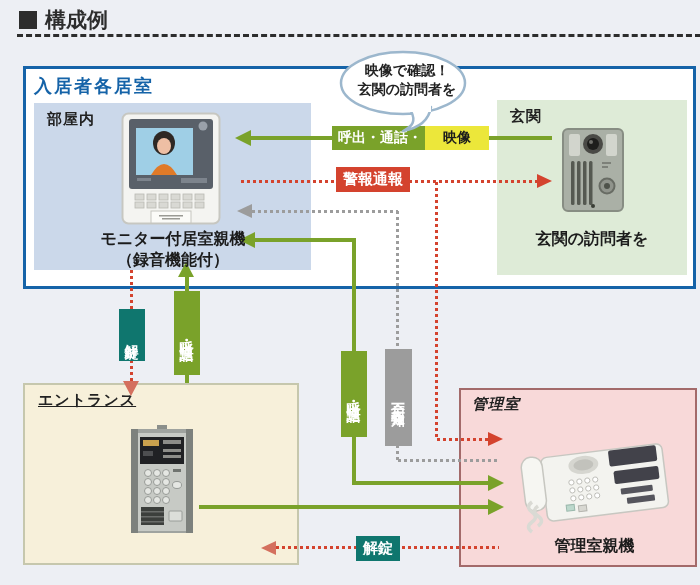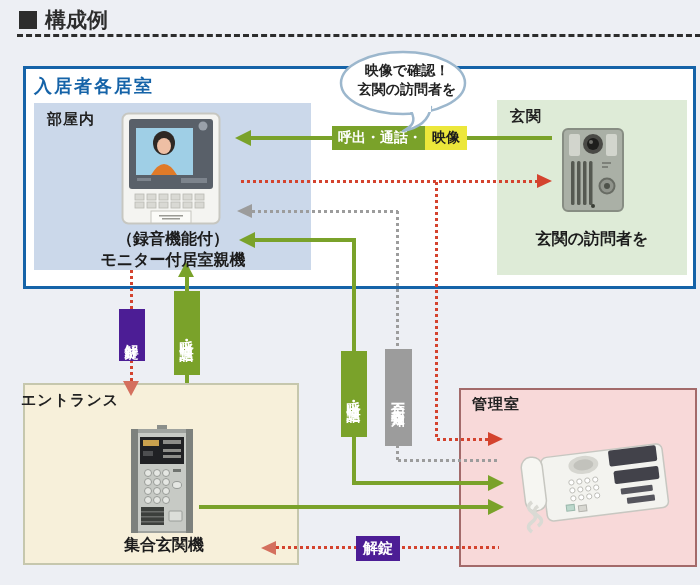--- a/index.html
+++ b/index.html
@@ -15,23 +15,23 @@
 
   
   .zone-label{font-size:15px;font-weight:bold;color:#222;letter-spacing:1px;}
   #residence-box{left:14px;top:66px;width:667px;height:217px;background:#ffffff;border:3px solid #1563a8;z-index:1;}
   #residence-label{left:25px;top:74px;font-size:18px;font-weight:bold;color:#1563a8;letter-spacing:2px;z-index:2;}
   #room-box{left:25px;top:103px;width:277px;height:167px;background:#cbd8ea;z-index:1;}
   #room-label{left:38px;top:110px;z-index:2;font-family:Liberation Serif, serif;}
   #genkan-box{left:488px;top:100px;width:190px;height:175px;background:#deebd7;z-index:1;}
   #genkan-label{left:501px;top:107px;z-index:2;}
   #entrance-box{left:14px;top:383px;width:272px;height:178px;background:#f7f0da;border:2px solid #c6c7ad;z-index:1;}
-  #entrance-label{left:12px;top:391px;z-index:2;}
+  #entrance-label{left:29px;top:391px;z-index:2;text-decoration:underline;}
   #office-box{left:450px;top:388px;width:234px;height:175px;background:#f8d9d9;border:2px solid #a36a6a;z-index:1;}
-  #office-label{left:463px;top:395px;z-index:2;}
+  #office-label{left:463px;top:395px;z-index:2;font-style:italic;}
 
   .device-label{font-size:16px;font-weight:bold;color:#1c1c1c;text-align:center;line-height:21px;z-index:4;}
   #room-device-label{left:27px;top:228px;width:274px;}
   #genkan-device-label{left:488px;top:228px;width:190px;}
   #entrance-device-label{left:80px;top:534px;width:150px;}
   #office-device-label{left:498px;top:535px;width:175px;}
 
   
   .solid-h{height:4px;background:#7aa22a;z-index:3;}
   .solid-v{width:4px;background:#7aa22a;z-index:3;}
@@ -45,29 +45,29 @@
   .arr-right-green{border-top:8px solid transparent;border-bottom:8px solid transparent;border-left:16px solid #7aa22a;}
   .arr-up-green{border-left:8px solid transparent;border-right:8px solid transparent;border-bottom:15px solid #7aa22a;}
   .arr-right-red{border-top:7px solid transparent;border-bottom:7px solid transparent;border-left:15px solid #d4432e;}
   .arr-left-salmon{border-top:7px solid transparent;border-bottom:7px solid transparent;border-right:15px solid #d4705e;}
   .arr-down-salmon{border-left:8px solid transparent;border-right:8px solid transparent;border-top:15px solid #d4705e;}
   .arr-left-gray{border-top:7px solid transparent;border-bottom:7px solid transparent;border-right:15px solid #9c9c9c;}
 
   
   .flow-label-h{font-size:15px;font-weight:bold;color:#ffffff;padding:3px 7px;z-index:4;white-space:nowrap;}
   .bg-red{background:#d4432e;}
-  .bg-salmon{background:#4c1d95;}
+  .bg-salmon{background:#0f766e;}
   .flow-label-v{writing-mode:vertical-rl;text-orientation:upright;font-size:14px;font-weight:bold;color:#fff;
                 display:flex;align-items:center;justify-content:center;z-index:4;letter-spacing:2px;}
   .bg-green{background:#7aa22a;}
   .bg-gray{background:#9c9c9c;}
 
   #ctv-label{left:323px;top:126px;display:flex;z-index:4;font-size:14px;font-weight:bold;white-space:nowrap;}
   #ctv-label .main{background:#7aa22a;color:#fff;padding:3px 3px 3px 6px;}
-  #ctv-label .hl{background:#ece73a;color:#1c1c1c;padding:3px 7px;}
+  #ctv-label .hl{background:#ece73a;color:#1c1c1c;padding:3px 18px;}
 
   
   #bubble-svg{left:328px;top:48px;z-index:5;}
   #bubble-text{left:336px;top:61px;width:124px;text-align:center;font-size:14px;font-weight:bold;
                color:#222;line-height:19px;z-index:6;}
 
   .dev{z-index:2;}
 </style>
 </head>
 <body>
@@ -107,22 +107,22 @@
       <rect x="38" y="90" width="9" height="6"></rect>
         <rect x="50" y="90" width="9" height="6"></rect>
       <rect x="62" y="90" width="9" height="6"></rect>
         <rect x="74" y="90" width="9" height="6"></rect>
     </g>
     <rect x="30" y="99" width="40" height="12" fill="#fbfbf8" stroke="#c5c5c0"></rect>
     <rect x="38" y="103" width="24" height="1.5" fill="#9a9a94"></rect>
     <rect x="41" y="106" width="18" height="1.5" fill="#9a9a94"></rect>
   </svg>
   <div class="abs device-label" id="room-device-label">
+    <div>モニター付居室親機</div>
     <div>（録音機能付）</div>
-    <div>モニター付居室親機</div>
   </div>
 
   <div class="abs" id="genkan-box"></div>
   <div class="abs zone-label" id="genkan-label">玄関</div>
   <svg class="abs dev" style="left:553px;top:128px;" width="62" height="84" viewBox="0 0 62 84">
     <rect x="1" y="1" width="60" height="82" rx="5" fill="#aab0a6" stroke="#878d83" stroke-width="2"></rect>
     <rect x="7" y="6" width="11" height="22" rx="2" fill="#d2d5cd"></rect>
     <rect x="44" y="6" width="11" height="22" rx="2" fill="#d2d5cd"></rect>
     <circle cx="31" cy="16" r="10" fill="#4a4a46"></circle>
     <circle cx="31" cy="16" r="6" fill="#1e1e1c"></circle>
@@ -180,21 +180,20 @@
         <circle cx="35" cy="75" r="3.5"></circle>
     </g>
     <rect x="42" y="44" width="8" height="3" fill="#6f736f"></rect>
     <ellipse cx="46" cy="60" rx="4.5" ry="3.5" fill="#e5e7e3" stroke="#979b97"></ellipse>
     <rect x="10" y="82" width="23" height="18" fill="#3c3f3c"></rect>
     <rect x="10" y="86" width="23" height="1.5" fill="#6a6d6a"></rect>
     <rect x="10" y="91" width="23" height="1.5" fill="#6a6d6a"></rect>
     <rect x="10" y="96" width="23" height="1.5" fill="#6a6d6a"></rect>
     <rect x="38" y="86" width="13" height="10" rx="1" fill="#dcded9" stroke="#9a9e9a"></rect>
   </svg>
-  <div class="abs device-label" id="entrance-device-label">集合玄関機</div>
 
   <div class="abs" id="office-box"></div>
   <div class="abs zone-label" id="office-label">管理室</div>
   <svg class="abs dev" style="left:503px;top:436px;" width="160" height="98" viewBox="0 0 160 98">
     <g transform="rotate(-7 80 50)">
       <rect x="32" y="16" width="122" height="64" rx="6" fill="#f3f3ef" stroke="#c7c7c1" stroke-width="1.5"></rect>
       <ellipse cx="74" cy="28" rx="15" ry="9" fill="#d6d6d0"></ellipse>
       <ellipse cx="74" cy="28" rx="10" ry="5.5" fill="#c2c2bc"></ellipse>
       <g fill="#ffffff" stroke="#b3b3ad" stroke-width="0.8">
         <circle cx="60" cy="44" r="2.6"></circle>
@@ -214,30 +213,32 @@
       <rect x="103" y="38" width="45" height="13" rx="2" fill="#42424a"></rect>
       <rect x="108" y="56" width="32" height="6" rx="1" fill="#55555d"></rect>
       <rect x="113" y="66" width="28" height="6" rx="1" fill="#55555d"></rect>
       <rect x="52" y="66" width="8" height="6" fill="#bcd8cc" stroke="#9ab8ac"></rect>
       <rect x="64" y="68" width="8" height="6" fill="#d8d8d2" stroke="#b3b3ad"></rect>
       <rect x="12" y="14" width="21" height="54" rx="10" fill="#f6f6f2" stroke="#c7c7c1" stroke-width="1.5"></rect>
     </g>
     <path d="M20 66 q-7 5 0 10 q7 5 0 10 q-7 5 0 10" fill="none" stroke="#dadad4" stroke-width="3.5"></path>
     <path d="M26 70 q-7 5 0 10 q7 5 0 10" fill="none" stroke="#dadad4" stroke-width="3.5"></path>
   </svg>
+  <div class="abs device-label" id="office-device-label">管理室親機</div>
 
   <div class="abs solid-h" style="left:240px;top:136px;width:303px;"></div>
   <div class="abs arr arr-left-green" style="left:226px;top:130px;"></div>
   <div class="abs" id="ctv-label">
     <span class="main">呼出・通話・</span>
     <span class="hl">映像</span>
   </div>
 
   <div class="abs dot-h-red" style="left:232px;top:180px;width:296px;"></div>
   <div class="abs arr arr-right-red" style="left:528px;top:174px;"></div>
+  <div class="abs flow-label-h bg-red" style="left:327px;top:167px;">警報通報</div>
   <div class="abs dot-v-red" style="left:426px;top:182px;height:258px;"></div>
   <div class="abs dot-h-red" style="left:428px;top:438px;width:52px;"></div>
   <div class="abs arr arr-right-red" style="left:479px;top:432px;"></div>
 
   <div class="abs arr arr-left-gray" style="left:228px;top:204px;"></div>
   <div class="abs dot-h-gray" style="left:243px;top:210px;width:146px;"></div>
   <div class="abs dot-v-gray" style="left:387px;top:211px;height:250px;"></div>
   <div class="abs dot-h-gray" style="left:389px;top:459px;width:101px;"></div>
   <div class="abs flow-label-v bg-gray" style="left:376px;top:349px;width:27px;height:97px;">全戸一斉報知</div>
 

